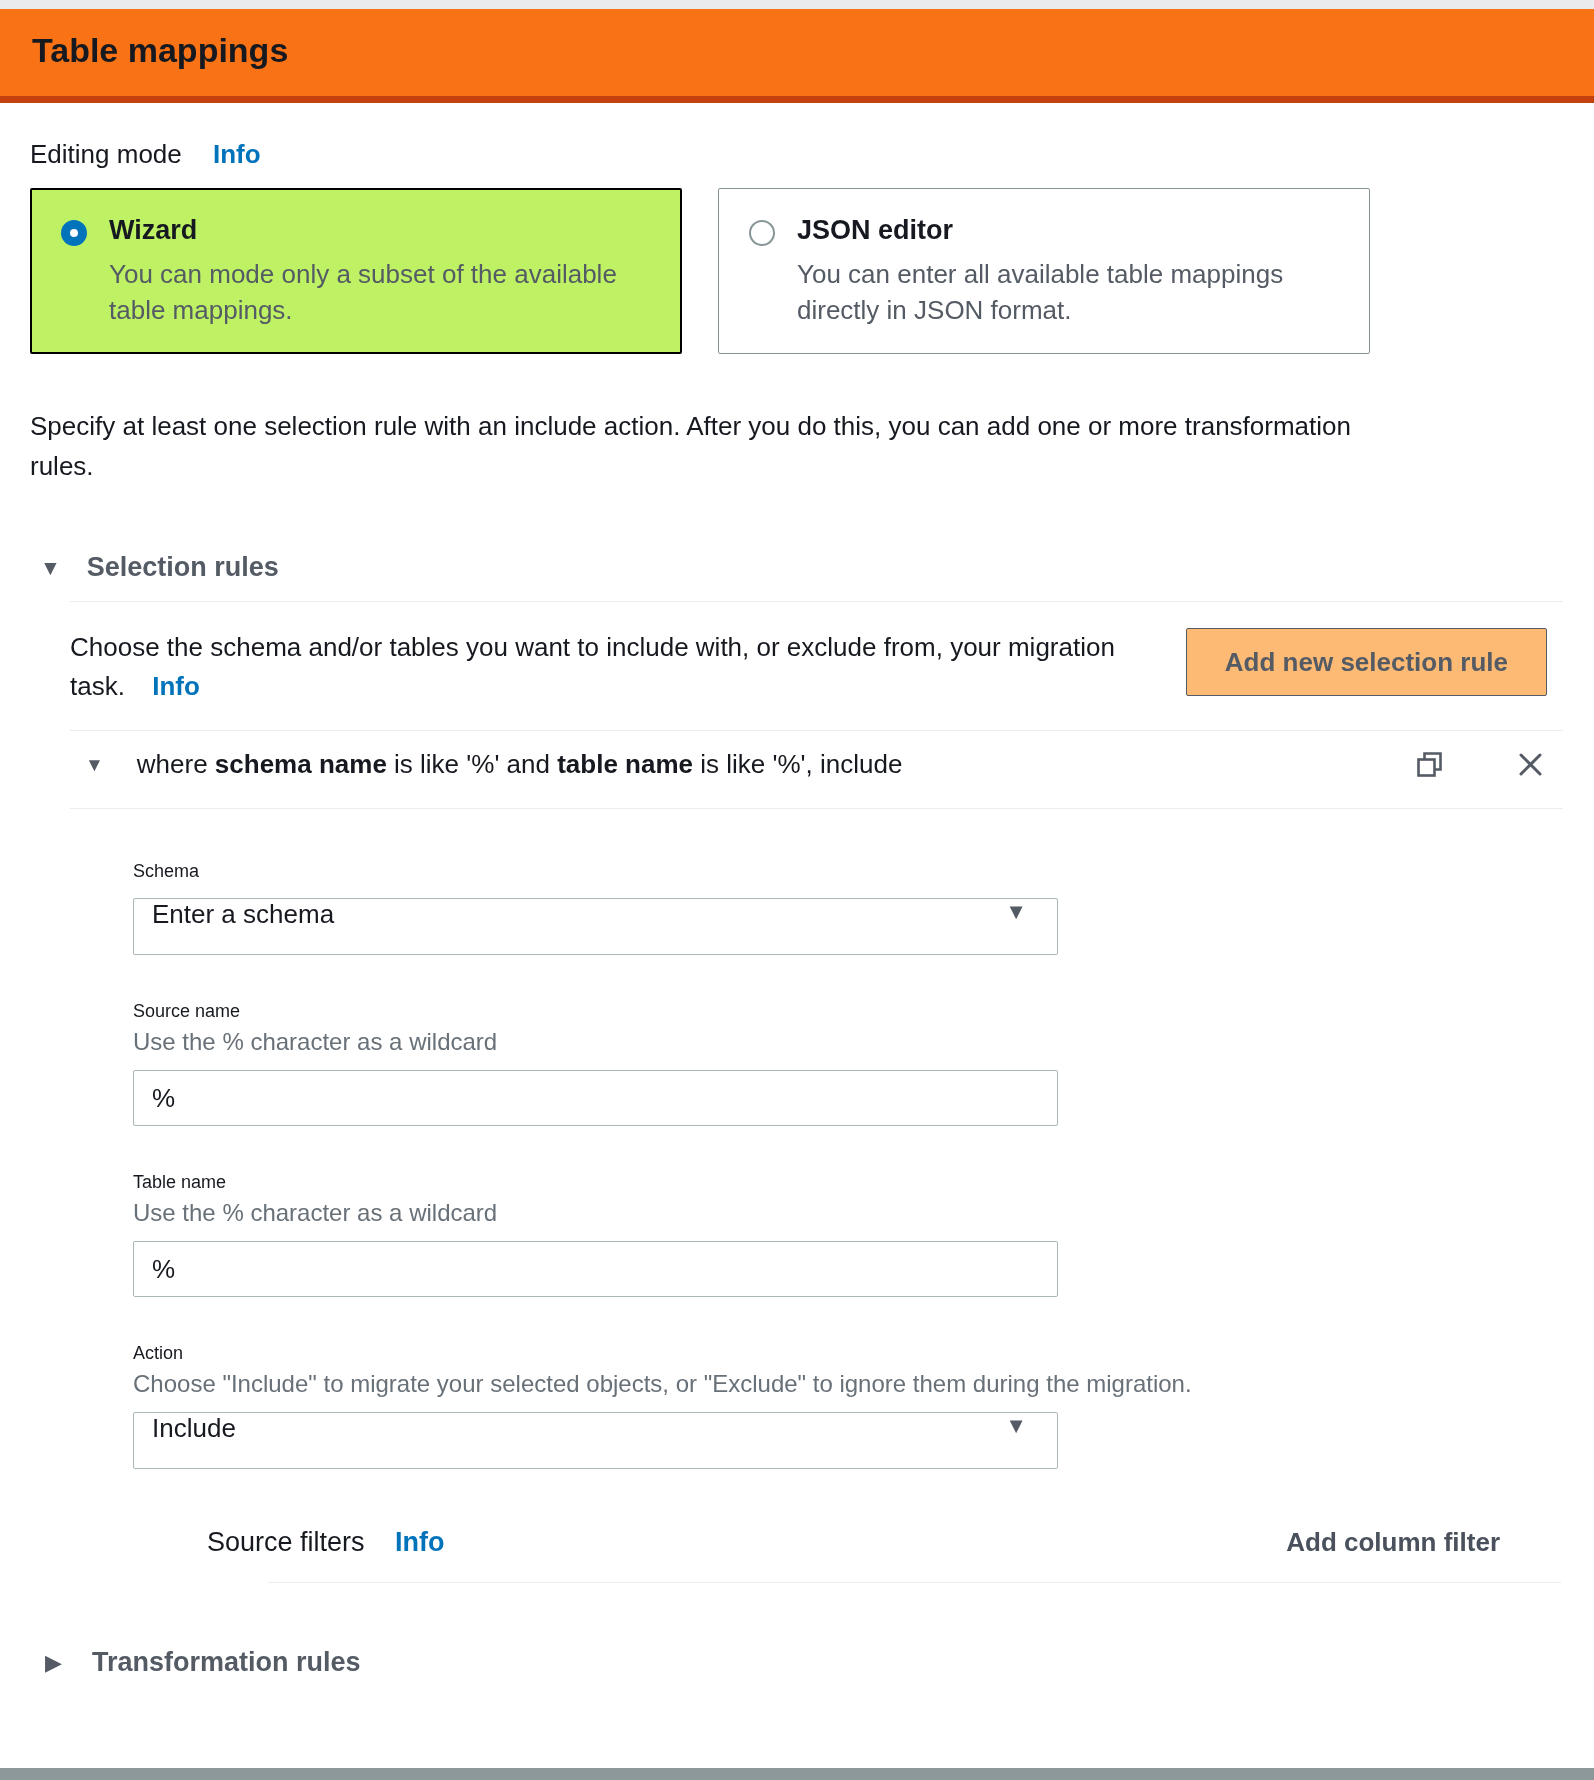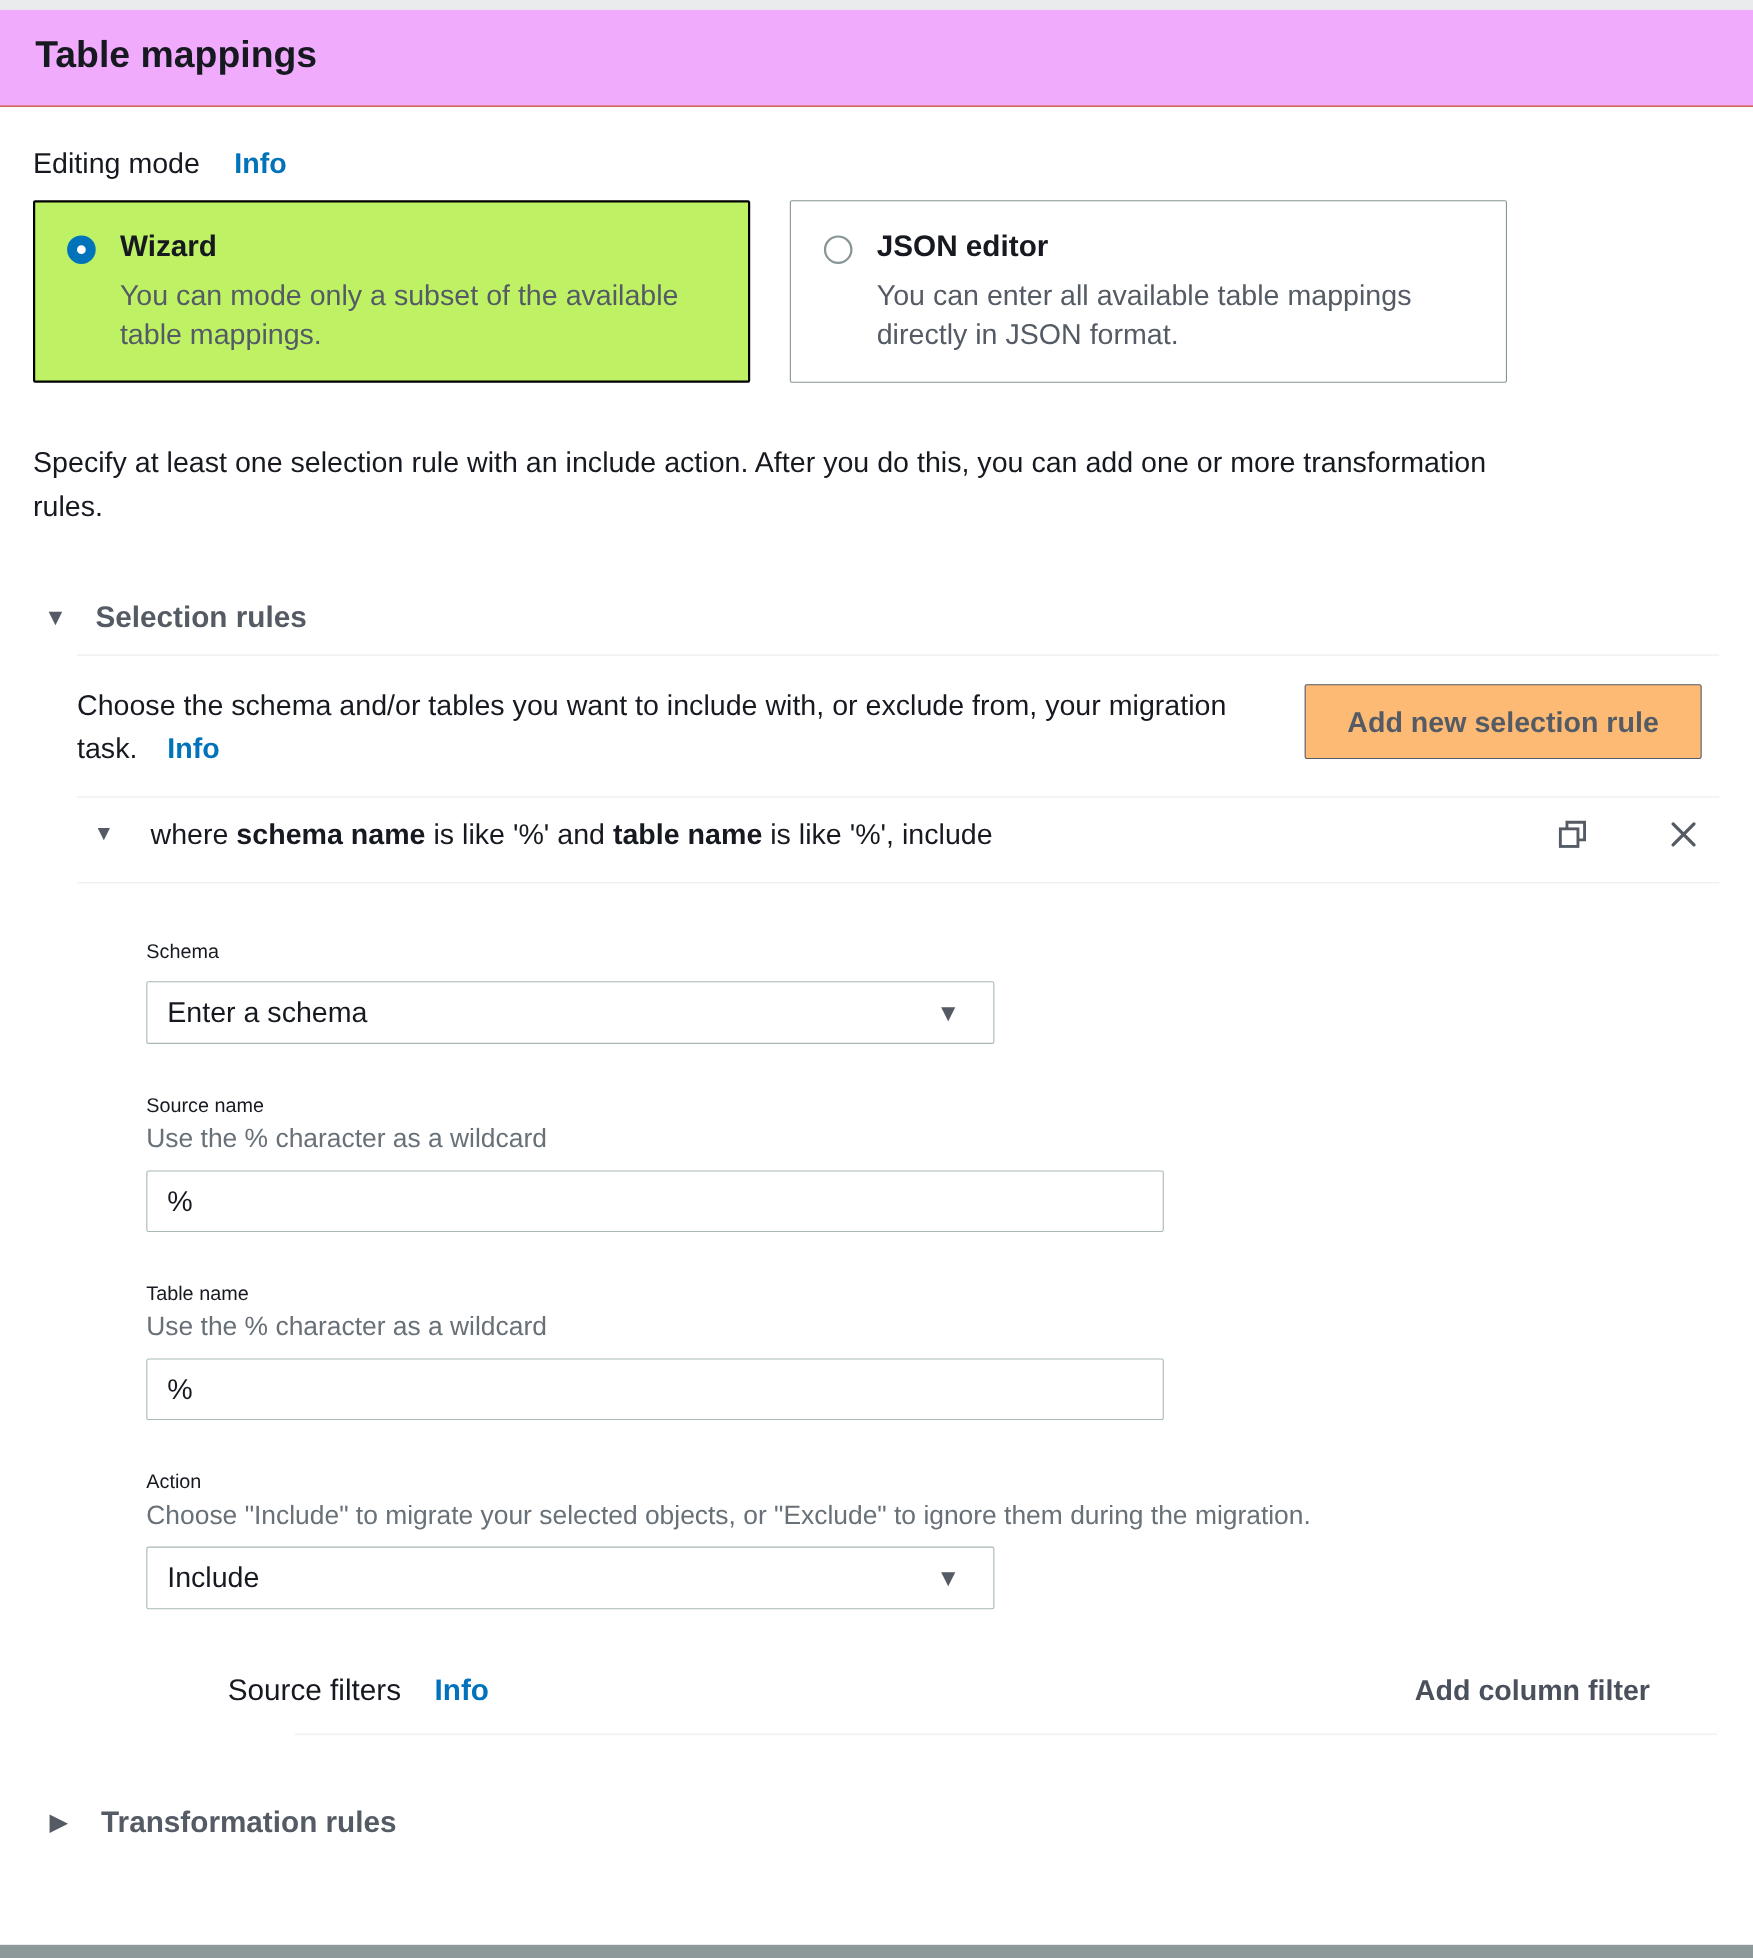--- a/index.html
+++ b/index.html
@@ -11,22 +11,22 @@
   }
   .page {
     position: relative;
     width: 1594px;
     height: 1780px;
     background: #ffffff;
     overflow: hidden;
   }
   .top-strip { height: 9px; background: #e9ebed; }
   .panel-header {
-    background: #f0abfc;
-    border-bottom: 1px solid #c2410c;
+    background: #f97316;
+    border-bottom: 7px solid #c2410c;
     padding: 22px 40px 26px 32px;
   }
   .panel-header h1 {
     margin: 0;
     font-size: 34px;
     font-weight: 700;
     color: #16191f;
   }
   .content { padding: 30px 40px 0 30px; }
 
@@ -139,26 +139,26 @@
   .icon-btn { cursor: pointer; display: inline-flex; padding: 4px; }
   .icon-btn svg { display: block; }
 
   
   .rule-details { margin-left: 93px; padding-top: 52px; }
   .field { margin-bottom: 46px; }
   .field-label { font-size: 18px; margin-bottom: 6px; }
   .field-hint { font-size: 24px; color: #687078; margin-bottom: 14px; }
   .field-label.solo { margin-bottom: 16px; }
   .select-box {
-    width: 771px; height: 57px;
+    width: 925px; height: 57px;
     border: 1px solid #aab7b8;
     border-radius: 2px;
     background: #ffffff;
     display: flex;
-    align-items: center;
+    align-items: flex-start;
     justify-content: space-between;
     padding: 0 30px 0 18px;
     cursor: pointer;
   }
   .select-value { font-size: 26px; color: #16191f; }
   .select-caret { color: #545b64; font-size: 22px; }
   .text-input {
     width: 925px; height: 56px;
     border: 1px solid #aab7b8;
     border-radius: 2px;

